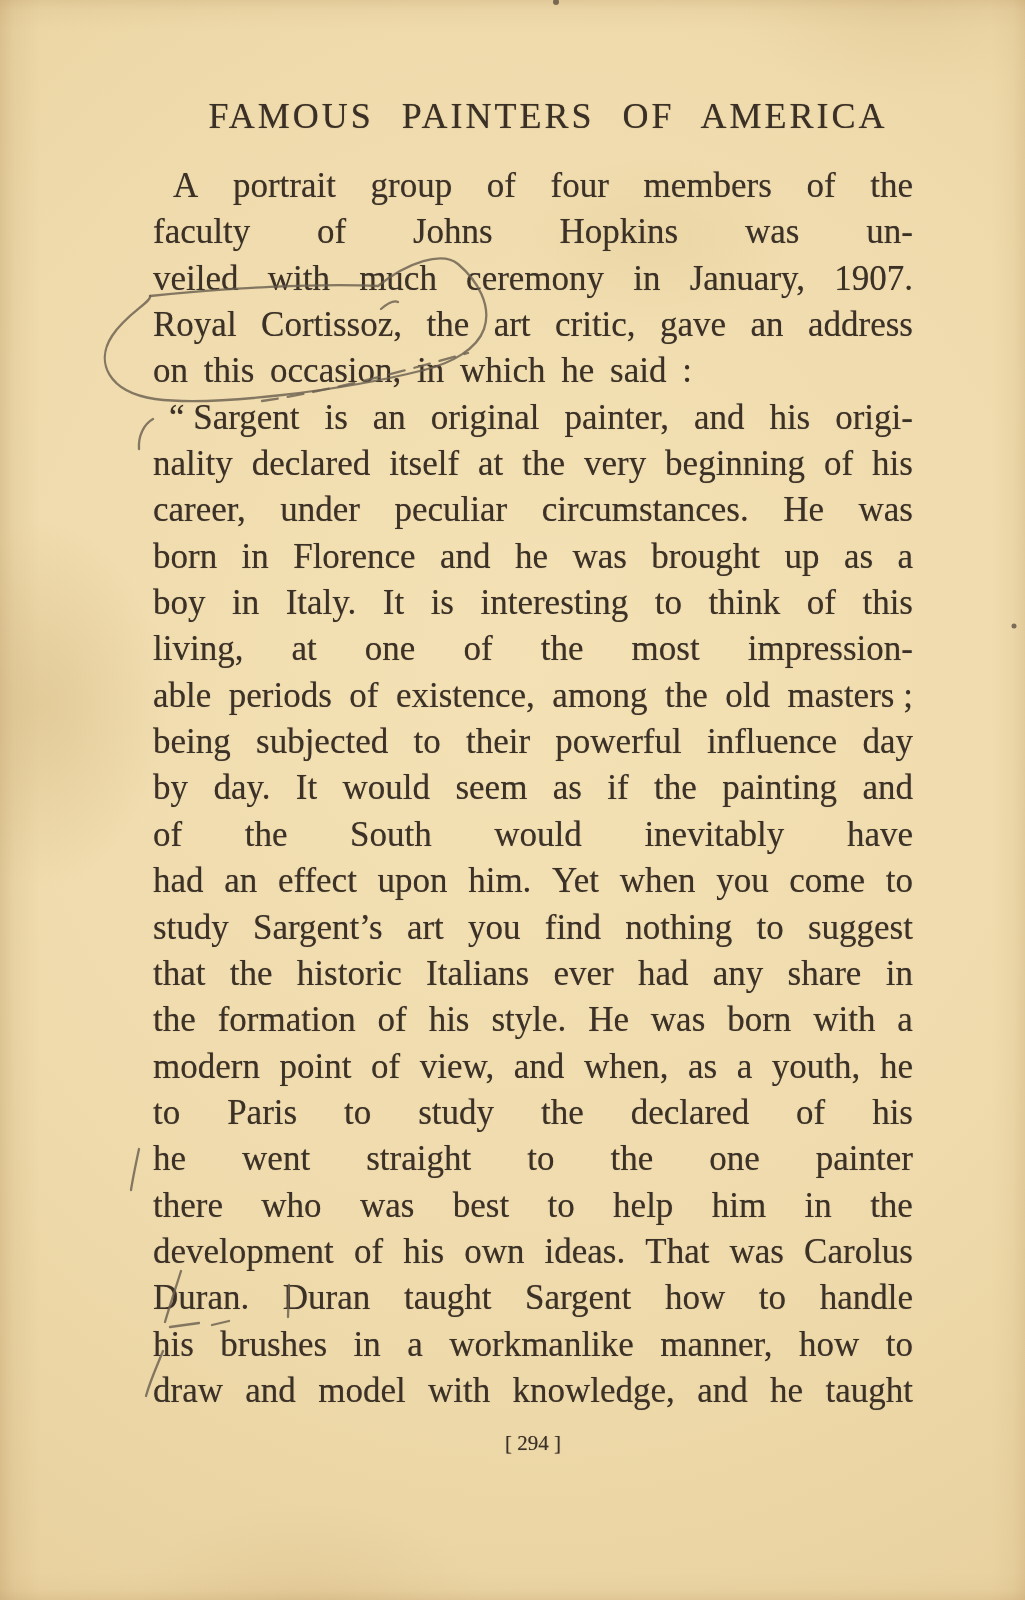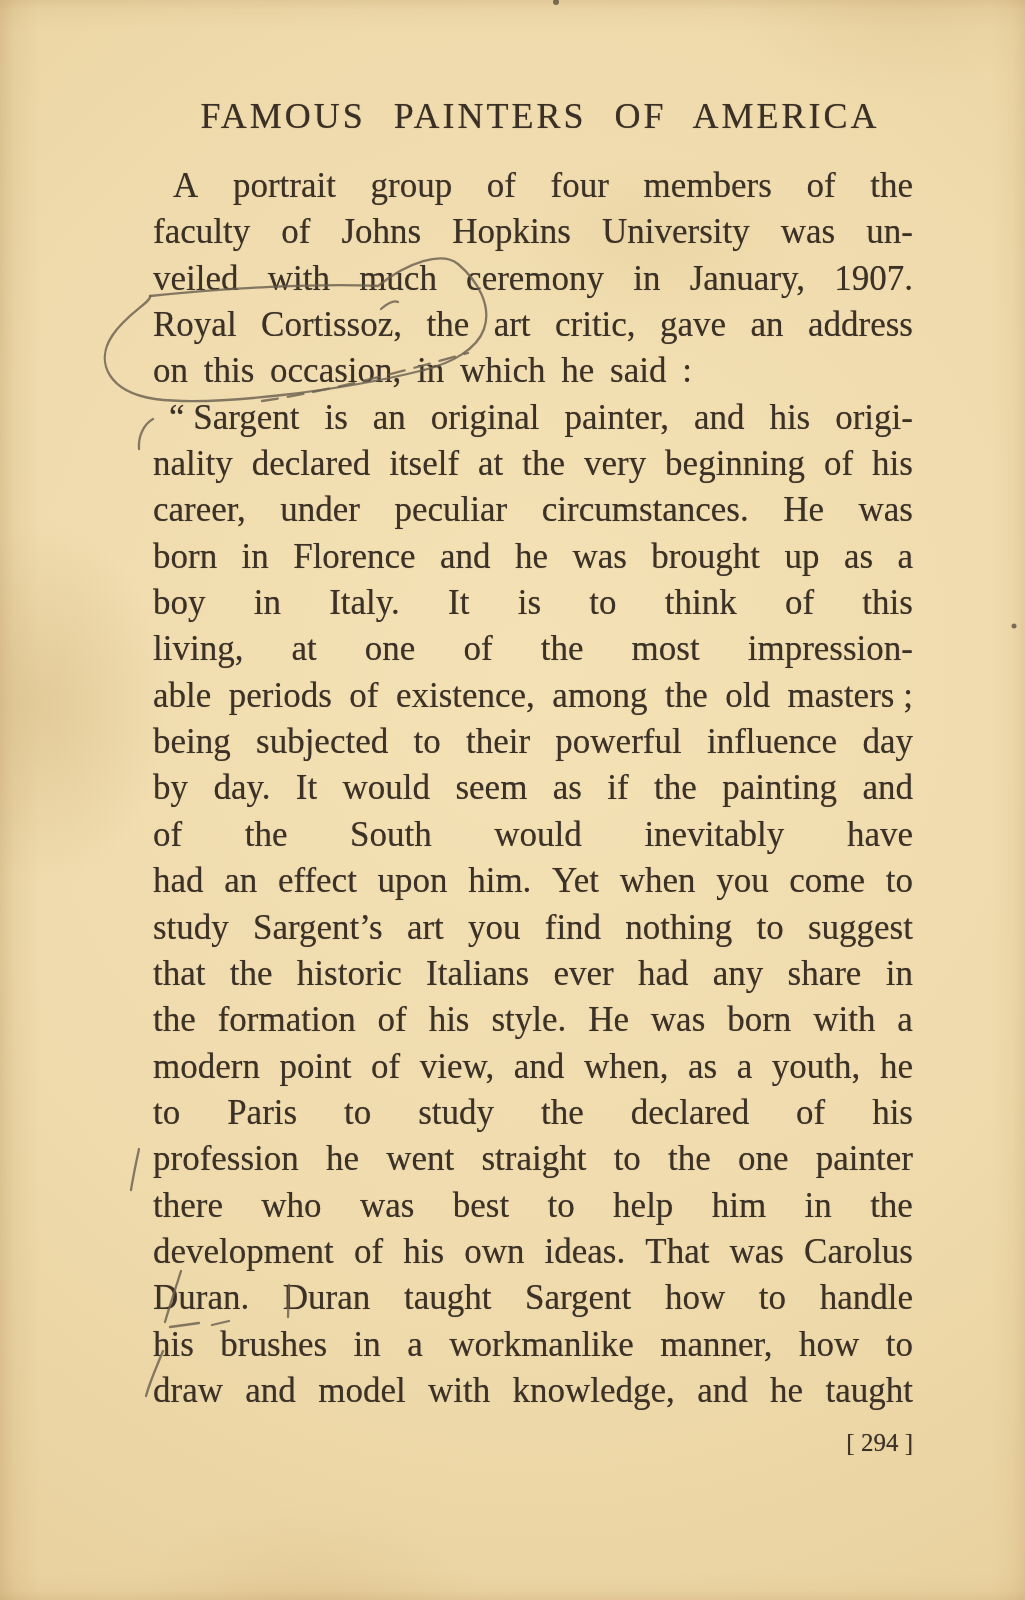--- a/index.html
+++ b/index.html
@@ -22,70 +22,70 @@
       linear-gradient(to right, rgba(178,142,88,.30) 0px, rgba(178,142,88,.12) 14px, rgba(178,142,88,0) 40px),
       linear-gradient(to left,  rgba(178,142,88,.22) 0px, rgba(178,142,88,.08) 12px, rgba(178,142,88,0) 34px),
       linear-gradient(to bottom,rgba(178,142,88,.22) 0px, rgba(178,142,88,.08) 10px, rgba(178,142,88,0) 30px),
       linear-gradient(to top,   rgba(178,142,88,.20) 0px, rgba(178,142,88,.06) 10px, rgba(178,142,88,0) 28px),
       radial-gradient(ellipse 180px 260px at 4% 44%,  rgba(196,162,106,.30), rgba(196,162,106,0) 70%),
       radial-gradient(ellipse 260px 160px at 30% 101%,rgba(199,166,110,.22), rgba(199,166,110,0) 70%),
       radial-gradient(ellipse 240px 140px at 88% 0%,  rgba(204,172,118,.20), rgba(204,172,118,0) 70%),
       radial-gradient(ellipse 200px 120px at 64% 15%, rgba(226,202,150,.35), rgba(226,202,150,0) 70%);
   }
   .header{
-    position:absolute;top:96px;left:160px;width:760px;height:44px;
+    position:absolute;top:96px;left:168px;width:760px;height:44px;
     text-align:center;font-size:36px;line-height:40px;
     letter-spacing:3px;word-spacing:16px;
     color:#3a3025;text-shadow:0 0 .8px rgba(58,48,37,.6);
     white-space:nowrap;
   }
   .textcol{position:absolute;top:163px;left:153px;width:760px;}
   .line{
     display:flex;justify-content:space-between;align-items:baseline;
     height:46.35px;line-height:46.35px;font-size:35px;
     color:#3b3126;text-shadow:0 0 .7px rgba(58,48,37,.55);
     white-space:pre;
   }
   .line.nojust{display:block;word-spacing:7px;font-family:Liberation Serif, serif;}
   .pagenum{
     position:absolute;top:1420px;left:153px;width:760px;height:46px;
-    text-align:right;font-size:25px;line-height:46px;
+    text-align:center;font-size:21px;line-height:46px;
     color:#3b3126;text-shadow:0 0 .7px rgba(58,48,37,.55);
   }
   .annotations{position:absolute;inset:0;pointer-events:none;}
   .annotations path{fill:none;stroke-linecap:round;stroke-linejoin:round;}
 </style>
 </head>
 <body>
 
 <div class="page">
   <div class="header">FAMOUS PAINTERS OF AMERICA</div>
   <div class="textcol">
       <div class="line" style="padding-left: 20px;"><span>A</span><span>portrait</span><span>group</span><span>of</span><span>four</span><span>members</span><span>of</span><span>the</span></div>
-      <div class="line"><span>faculty</span><span>of</span><span>Johns</span><span>Hopkins</span><span>University</span><span>was</span><span>un-</span></div>
+      <div class="line"><span>faculty</span><span>of</span><span>Johns</span><span>Hopkins</span><span>was</span><span>un-</span></div>
       <div class="line"><span>veiled</span><span>with</span><span>much</span><span>ceremony</span><span>in</span><span>January,</span><span>1907.</span></div>
       <div class="line"><span>Royal</span><span>Cortissoz,</span><span>the</span><span>art</span><span>critic,</span><span>gave</span><span>an</span><span>address</span></div>
       <div class="line nojust">on this occasion, in which he said&nbsp;:</div>
       <div class="line" style="padding-left: 16px;"><span>“&nbsp;Sargent</span><span>is</span><span>an</span><span>original</span><span>painter,</span><span>and</span><span>his</span><span>origi-</span></div>
       <div class="line"><span>nality</span><span>declared</span><span>itself</span><span>at</span><span>the</span><span>very</span><span>beginning</span><span>of</span><span>his</span></div>
       <div class="line"><span>career,</span><span>under</span><span>peculiar</span><span>circumstances.</span><span>He</span><span>was</span></div>
       <div class="line"><span>born</span><span>in</span><span>Florence</span><span>and</span><span>he</span><span>was</span><span>brought</span><span>up</span><span>as</span><span>a</span></div>
-      <div class="line"><span>boy</span><span>in</span><span>Italy.</span><span>It</span><span>is</span><span>to</span><span>think</span><span>of</span><span>this</span></div>
+      <div class="line"><span>boy</span><span>in</span><span>Italy.</span><span>It</span><span>is</span><span>interesting</span><span>to</span><span>think</span><span>of</span><span>this</span></div>
       <div class="line"><span>living,</span><span>at</span><span>one</span><span>of</span><span>the</span><span>most</span><span>impression-</span></div>
       <div class="line"><span>able</span><span>periods</span><span>of</span><span>existence,</span><span>among</span><span>the</span><span>old</span><span>masters&nbsp;;</span></div>
       <div class="line"><span>being</span><span>subjected</span><span>to</span><span>their</span><span>powerful</span><span>influence</span><span>day</span></div>
       <div class="line"><span>by</span><span>day.</span><span>It</span><span>would</span><span>seem</span><span>as</span><span>if</span><span>the</span><span>painting</span><span>and</span></div>
       <div class="line"><span>of</span><span>the</span><span>South</span><span>would</span><span>inevitably</span><span>have</span></div>
       <div class="line"><span>had</span><span>an</span><span>effect</span><span>upon</span><span>him.</span><span>Yet</span><span>when</span><span>you</span><span>come</span><span>to</span></div>
       <div class="line"><span>study</span><span>Sargent’s</span><span>art</span><span>you</span><span>find</span><span>nothing</span><span>to</span><span>suggest</span></div>
       <div class="line"><span>that</span><span>the</span><span>historic</span><span>Italians</span><span>ever</span><span>had</span><span>any</span><span>share</span><span>in</span></div>
       <div class="line"><span>the</span><span>formation</span><span>of</span><span>his</span><span>style.</span><span>He</span><span>was</span><span>born</span><span>with</span><span>a</span></div>
       <div class="line"><span>modern</span><span>point</span><span>of</span><span>view,</span><span>and</span><span>when,</span><span>as</span><span>a</span><span>youth,</span><span>he</span></div>
       <div class="line"><span>to</span><span>Paris</span><span>to</span><span>study</span><span>the</span><span>declared</span><span>of</span><span>his</span></div>
-      <div class="line"><span>profession</span><span>he</span><span>went</span><span>straight</span><span>to</span><span>the</span><span>one</span><span>painter</span></div>
+      <div class="line"><span>he</span><span>went</span><span>straight</span><span>to</span><span>the</span><span>one</span><span>painter</span></div>
       <div class="line"><span>there</span><span>who</span><span>was</span><span>best</span><span>to</span><span>help</span><span>him</span><span>in</span><span>the</span></div>
       <div class="line"><span>development</span><span>of</span><span>his</span><span>own</span><span>ideas.</span><span>That</span><span>was</span><span>Carolus</span></div>
       <div class="line"><span>Duran.</span><span>Duran</span><span>taught</span><span>Sargent</span><span>how</span><span>to</span><span>handle</span></div>
       <div class="line"><span>his</span><span>brushes</span><span>in</span><span>a</span><span>workmanlike</span><span>manner,</span><span>how</span><span>to</span></div>
       <div class="line"><span>draw</span><span>and</span><span>model</span><span>with</span><span>knowledge,</span><span>and</span><span>he</span><span>taught</span></div>
     </div>
   <div class="pagenum">[ 294 ]</div>
   <svg class="annotations" width="1025" height="1600" viewBox="0 0 1025 1600" xmlns="http://www.w3.org/2000/svg">
       <path d="M 150 296 C 225 288 320 283 378 286 C 408 262 442 251 458 264 C 478 281 492 306 484 329 C 477 349 452 363 424 370" stroke="#6b6051" stroke-width="2.3" opacity="0.82"></path>
       <path d="M 424 370 C 345 390 215 407 155 399 C 108 392 95 362 112 336 C 127 313 152 302 150 296" stroke="#6b6051" stroke-width="2.3" opacity="0.82"></path>

